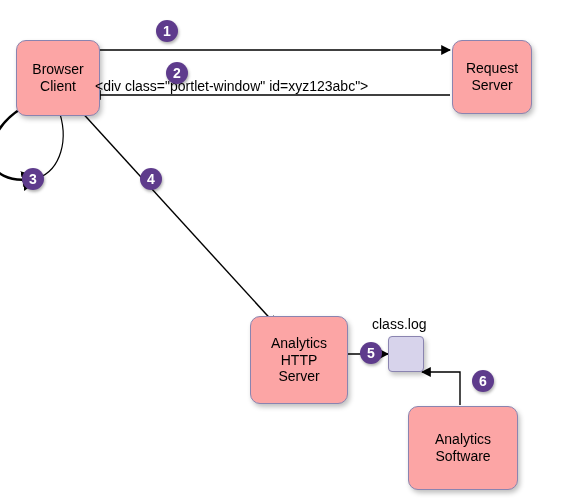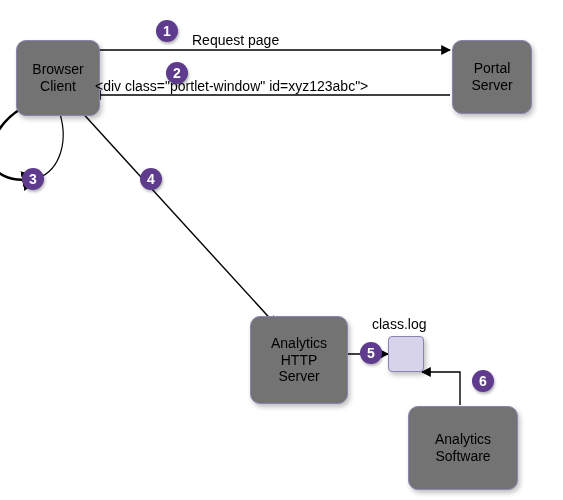--- a/index.html
+++ b/index.html
@@ -14,21 +14,21 @@
     position: relative;
     overflow: hidden;
   }
   .stage {
     position: relative;
     width: 563px;
     height: 500px;
   }
   .box {
     position: absolute;
-    background: #737373;
+    background: #fca5a5;
     border: 1px solid #8a84b0;
     border-radius: 10px;
     text-align: center;
     display: flex;
     align-items: center;
     justify-content: center;
     box-shadow: 2px 3px 5px rgba(0,0,0,0.25);
     padding: 4px;
     line-height: 1.2;
   }
@@ -92,38 +92,37 @@
 
   <path d="M 460 405 L 460 372 L 422 372" fill="none" stroke="#000" stroke-width="1.4" marker-end="url(#arrow)"></path>
 </svg>
 
 <div class="box" style="left:16px; top:40px; width:74px; height:66px;">
   <span style="white-space:pre-line;">Browser
 Client</span>
 </div>
 
 <div class="box" style="left:452px; top:40px; width:70px; height:64px;">
-  <span style="white-space:pre-line;">Portal
+  <span style="white-space:pre-line;">Request
 Server</span>
 </div>
 
 <div class="box" style="left:250px; top:316px; width:88px; height:78px;">
   <span style="white-space:pre-line;">Analytics
 HTTP
 Server</span>
 </div>
 
 <div class="smallbox" style="left:388px; top:336px; width:34px; height:34px;"></div>
 
 <div class="box" style="left:408px; top:406px; width:100px; height:74px;">
   <span style="white-space:pre-line;">Analytics
 Software</span>
 </div>
 
-<div class="label" style="left:192px; top:32px;">Request page</div>
 <div class="label" style="left:95px; top:78px;">&lt;div class="portlet-window" id=xyz123abc"&gt;</div>
 <div class="label" style="left:372px; top:316px;">class.log</div>
 
 <div class="badge" style="left:156px; top:20px;">1</div>
 <div class="badge" style="left:166px; top:62px;">2</div>
 <div class="badge" style="left:22px; top:168px;">3</div>
 <div class="badge" style="left:140px; top:168px;">4</div>
 <div class="badge" style="left:360px; top:342px;">5</div>
 <div class="badge" style="left:472px; top:370px;">6</div>
 

